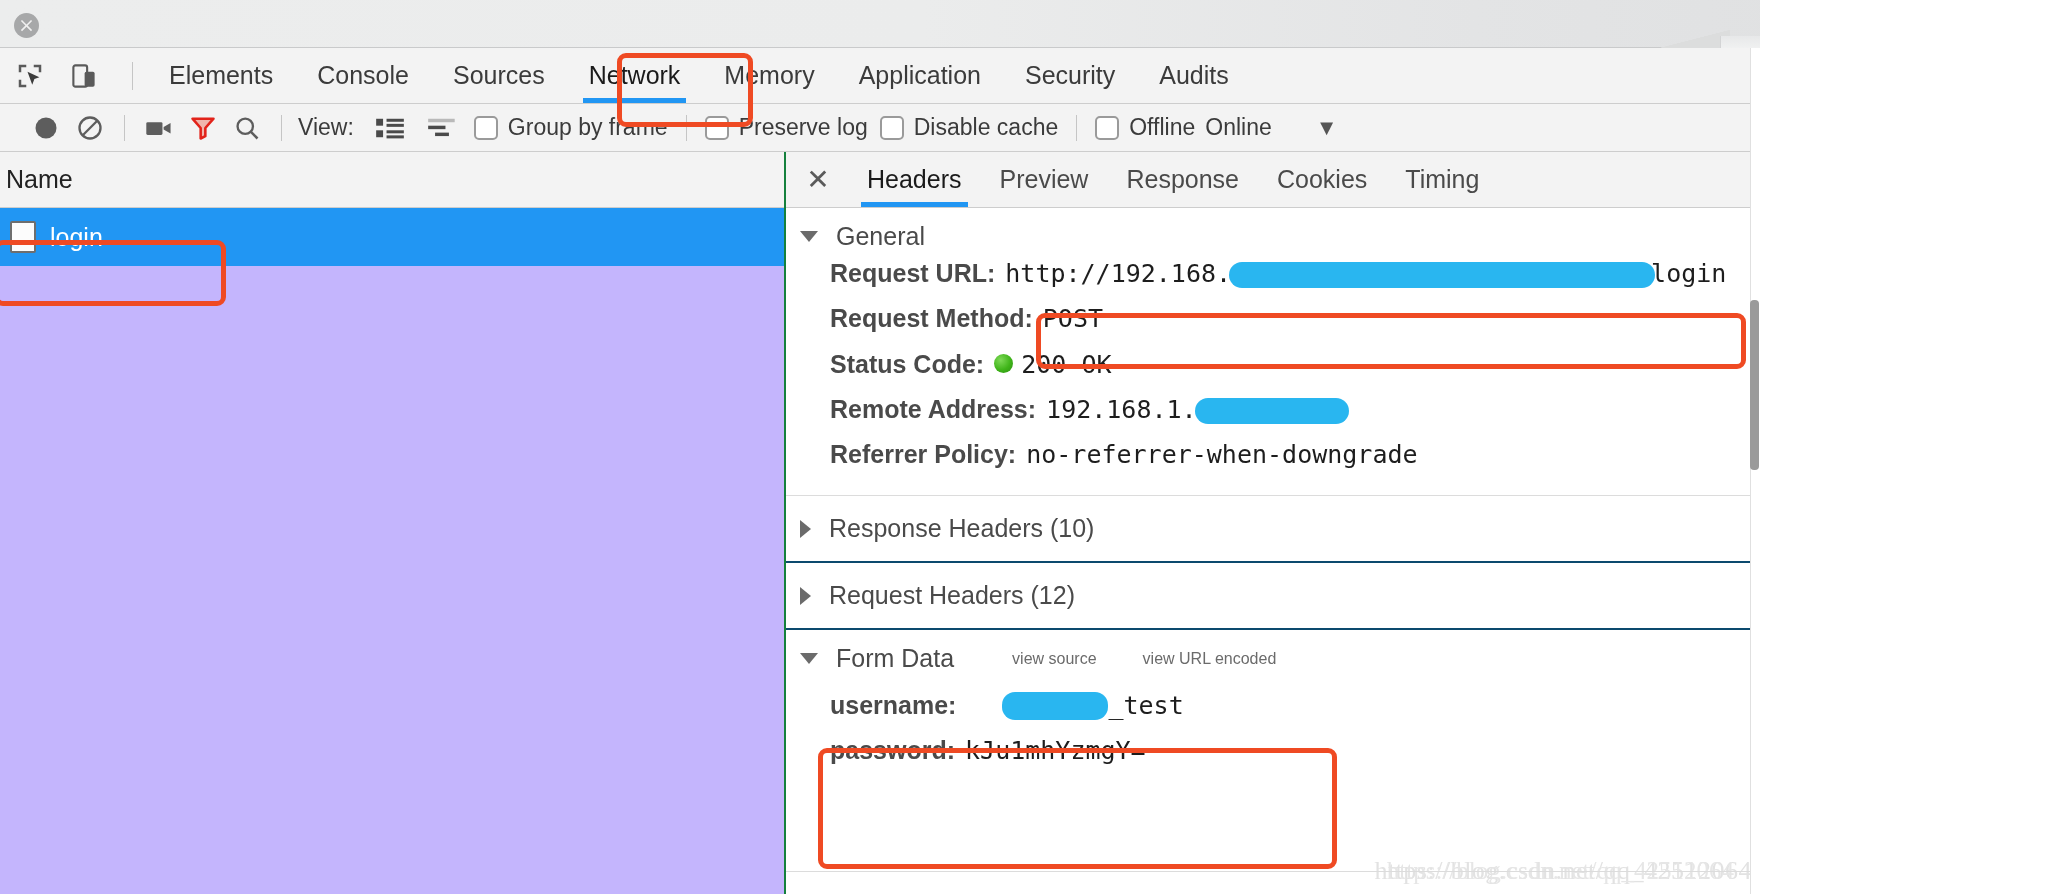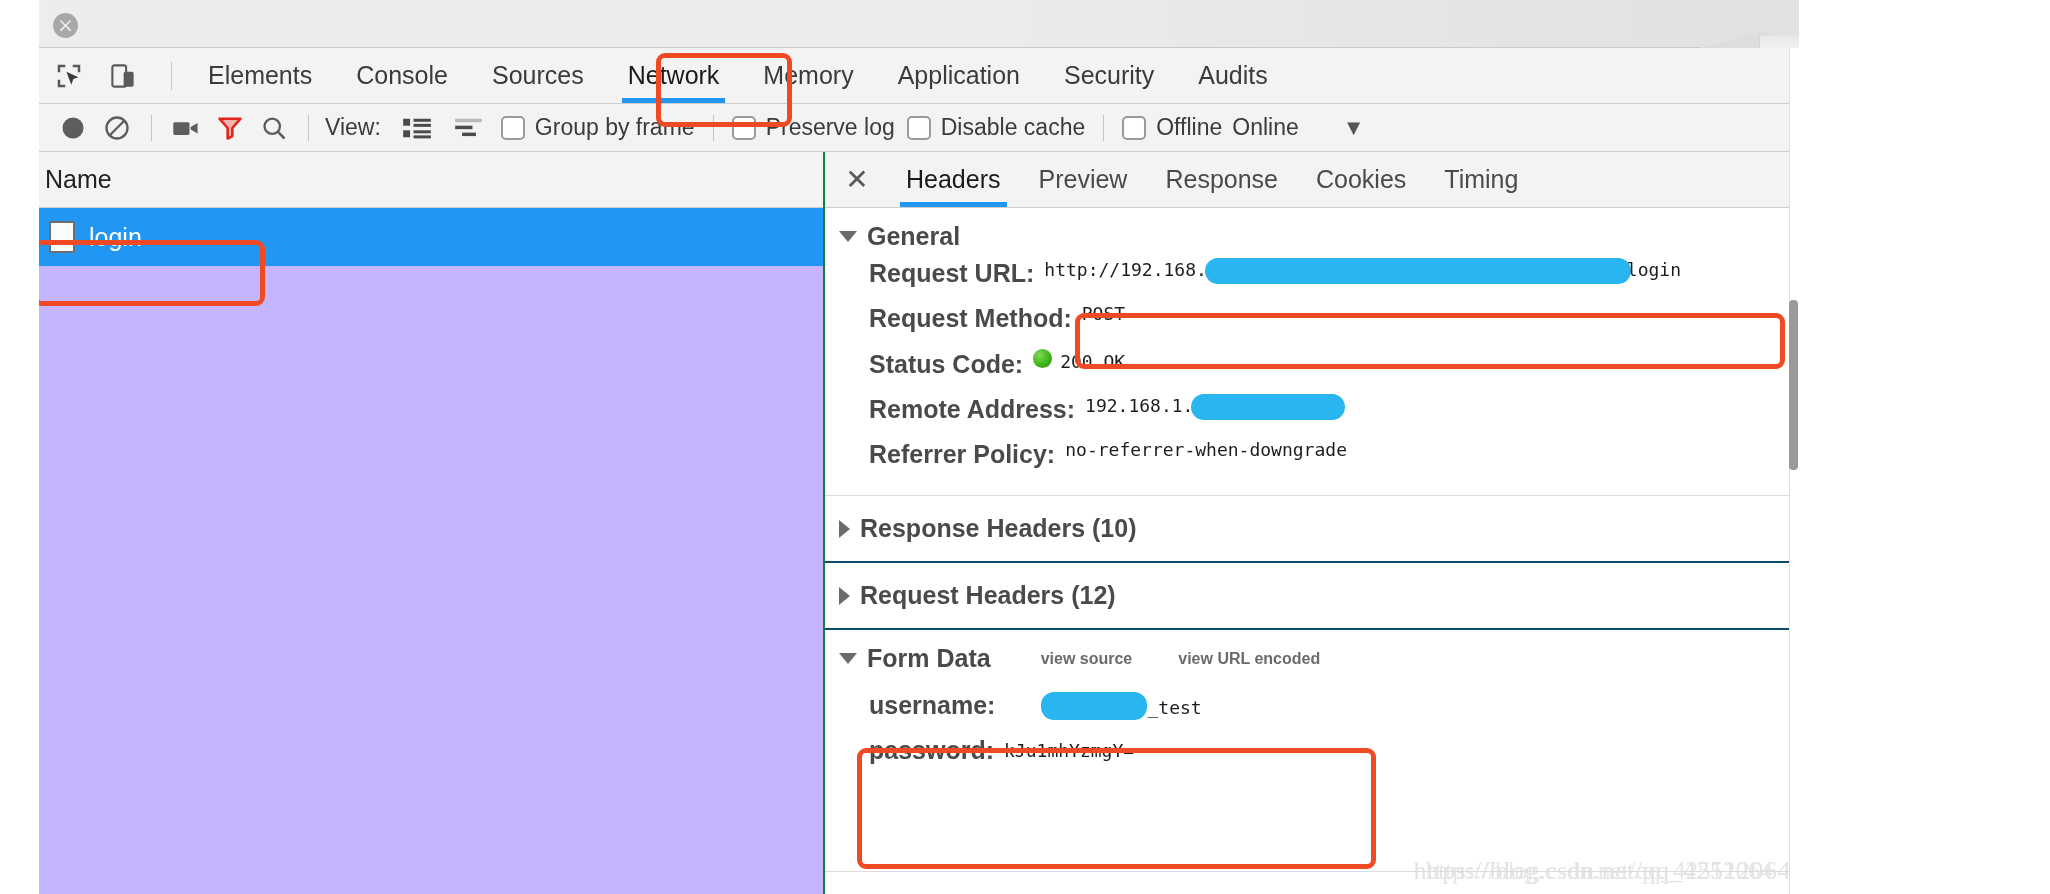--- a/index.html
+++ b/index.html
@@ -10,21 +10,20 @@
     overflow: hidden;
     background: #ffffff;
     font-family: "Liberation Sans", sans-serif;
     -webkit-font-smoothing: antialiased;
   }
 
   #app {
     position: relative;
     width: 1760px; height: 894px;
     overflow: hidden;
-    margin-left: 39px;
   }
 
   
   .window-bar {
     position: absolute; top: 0; left: 0;
     width: 2050px; height: 48px;
     background: linear-gradient(to right, #eceded 0%, #ebecec 45%, #e3e4e5 72%, #dedfe0 100%);
     border-bottom: 1px solid #c9cacb;
   }
   .close-btn {
@@ -72,21 +71,21 @@
     height: 5px; background: #2196f3;
   }
 
   
   .optbar {
     position: absolute; top: 104px; left: 0;
     width: 2050px; height: 48px;
     background: #f3f3f3;
     border-bottom: 1px solid #cdcdcd;
     display: flex; align-items: center;
-    padding-left: 12px;
+    padding-left: 24px;
     font-size: 23px; color: #3b3b3b;
   }
   .optbar .obi { width: 44px; height: 40px; display:flex; align-items:center; justify-content:center; cursor:pointer; }
   .obsep { width:1px; height:26px; background:#c5c5c5; margin: 0 12px; }
   .opt-label { margin: 0 10px 0 4px; white-space: nowrap; }
   .cbx {
     width: 24px; height: 24px; border: 2px solid #9a9a9a; border-radius: 5px;
     background: #fff; display:inline-block; vertical-align: middle;
     flex: 0 0 auto; cursor: pointer;
   }
@@ -160,37 +159,37 @@
     padding: 0;
     font-size: 25px;
     color: #303030;
   }
   .sec {
     border-bottom: 1px solid #dcdcdc;
     padding: 14px 0 18px 14px;
   }
   .sec.flat { border-bottom: 2px solid #0c4a6e; padding: 18px 16px 18px 14px; }
   .sec-title {
-    display: flex; align-items: center; gap: 10px;
-    font-weight: bold; font-size: 25px; color: #4a4a4a;
+    display: flex; align-items: center; gap: 18px;
+    font-weight: normal; font-size: 25px; color: #4a4a4a;
     cursor: pointer;
   }
   .tri { width: 0; height: 0; flex: 0 0 auto; }
   .tri-dn { border-left: 9px solid transparent; border-right: 9px solid transparent; border-top: 11px solid #6b6b6b; }
   .tri-rt { border-top: 9px solid transparent; border-bottom: 9px solid transparent; border-left: 11px solid #6b6b6b; }
   .kv {
     display: flex; align-items: flex-start;
     margin: 0 0 0 30px; padding: 7px 0;
     line-height: 1.25;
   }
   .k { font-weight: bold; color: #4a4a4a; white-space: nowrap; }
   .v {
     font-family: "DejaVu Sans Mono", "Liberation Mono", monospace;
     color: #1d1d1d; margin-left: 10px; white-space: nowrap;
-    font-size: 18px;
+    font-size: 25px;
   }
   .greendot {
     display:inline-block; width: 19px; height: 19px; border-radius: 50%;
     background: radial-gradient(circle at 35% 32%, #7ed957 0%, #3fb419 55%, #2d8f12 100%);
     margin-right: 8px; vertical-align: baseline;
   }
   .redact {
     display: inline-block;
     background: #29b6f0;
     border-radius: 13px;

